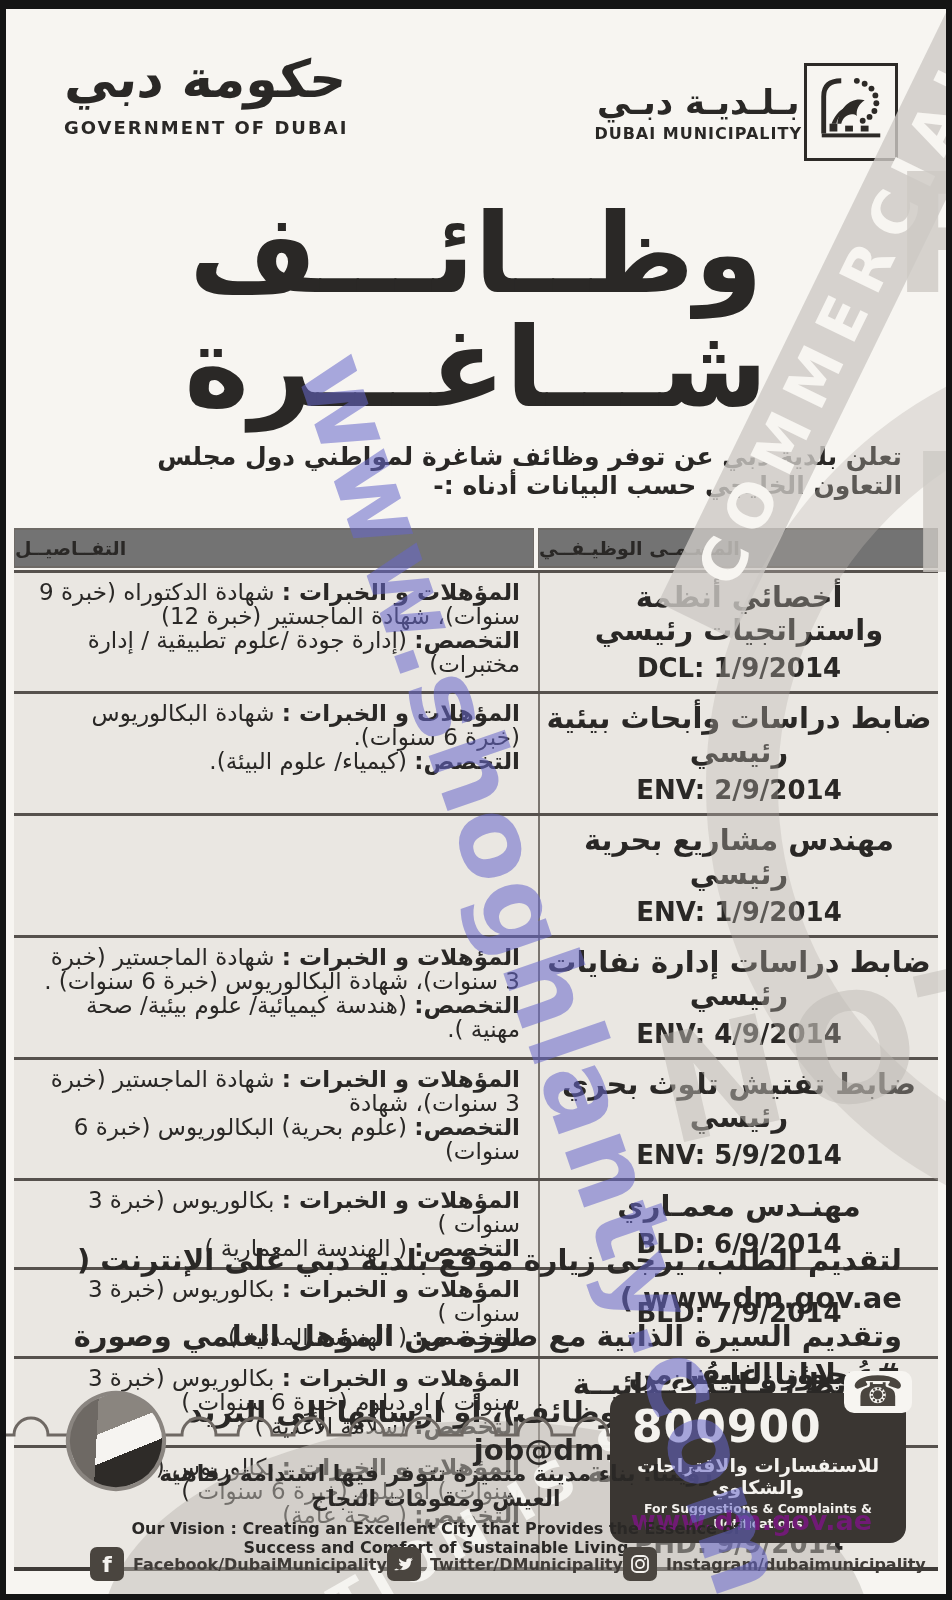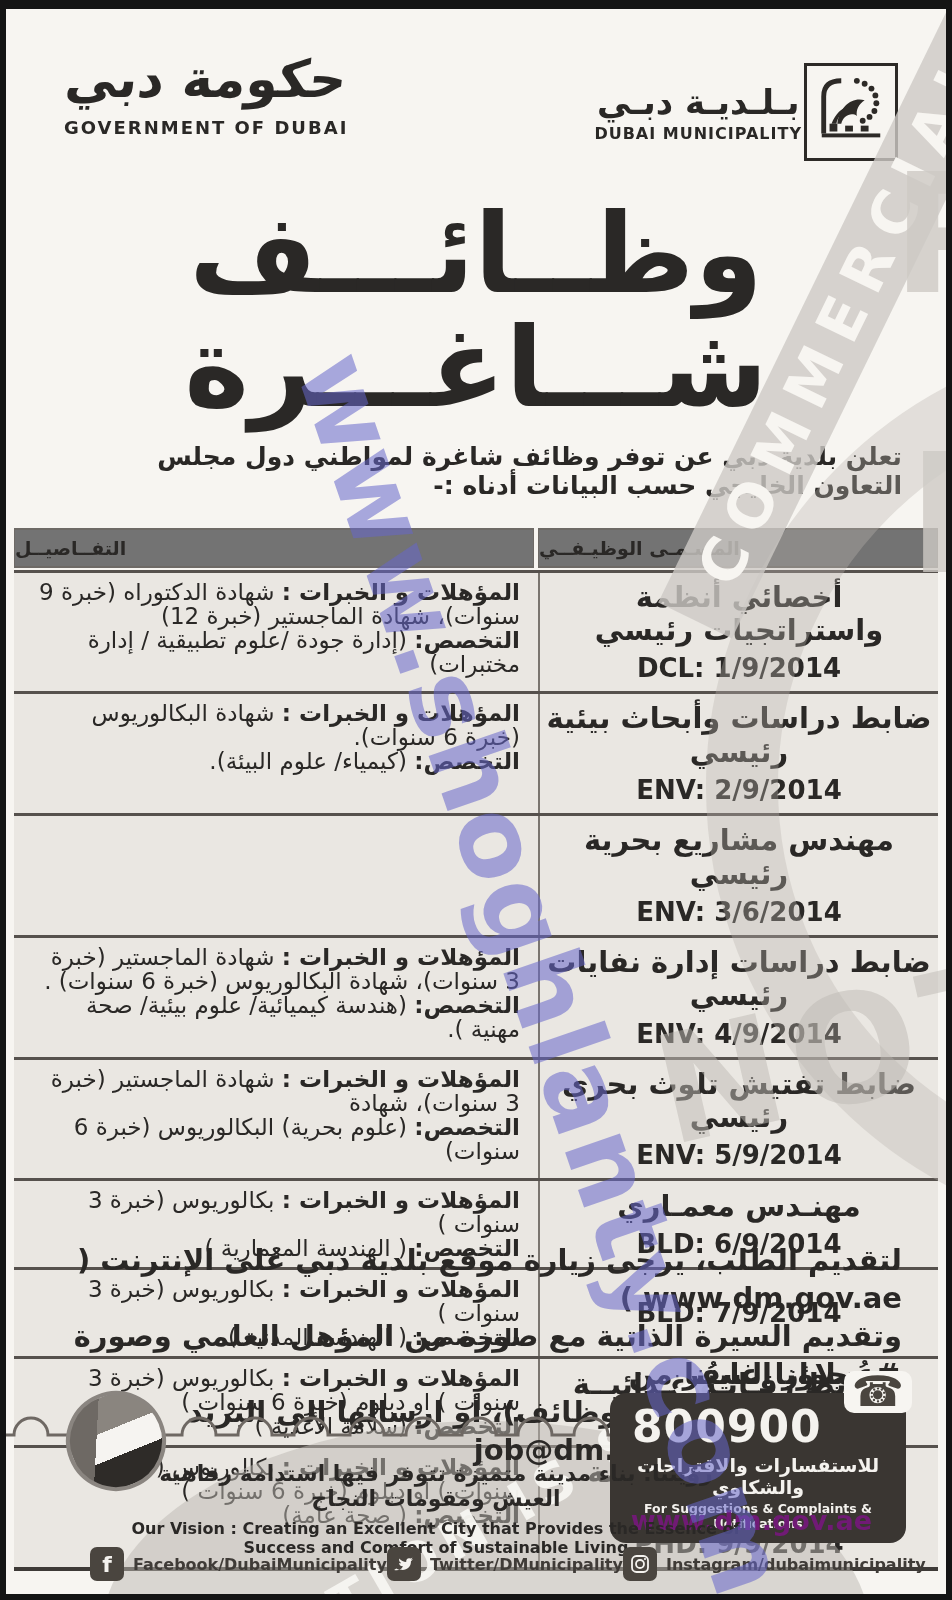--- a/index.html
+++ b/index.html
@@ -146,21 +146,21 @@
         <span class="lbl">المؤهلات و الخبرات :</span>
         <span>شهادة البكالوريوس (خبرة 6 سنوات).</span><br>
         <span class="lbl">التخصص:</span>
         <span>(كيمياء/ علوم البيئة).</span>
       </div>
     </div>
 
     <div class="row">
       <div class="cell-title">
         <div class="job-title">مهندس مشاريع بحرية رئيسي</div>
-        <div class="job-code">ENV: 3/6/2014</div>
+        <div class="job-code">ENV: 1/9/2014</div>
       </div>
     </div>
 
     <div class="row">
       <div class="cell-title">
         <div class="job-title">ضابط دراسات إدارة نفايات رئيسي</div>
         <div class="job-code">ENV: 4/9/2014</div>
       </div>
       <div class="cell-details">
         <span class="lbl">المؤهلات و الخبرات :</span>

